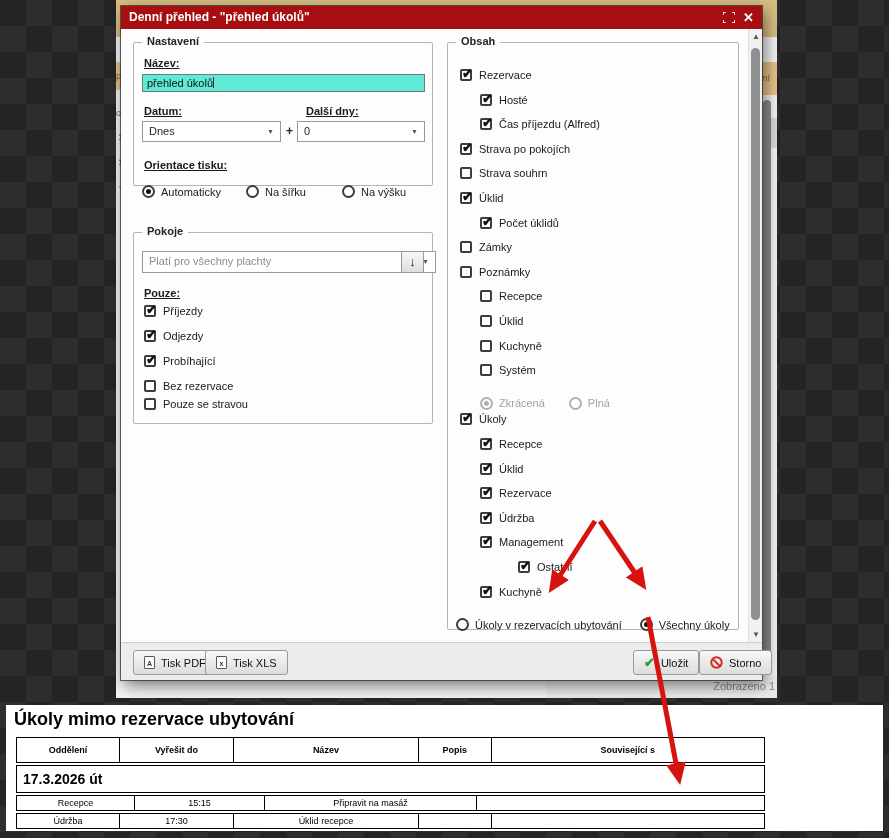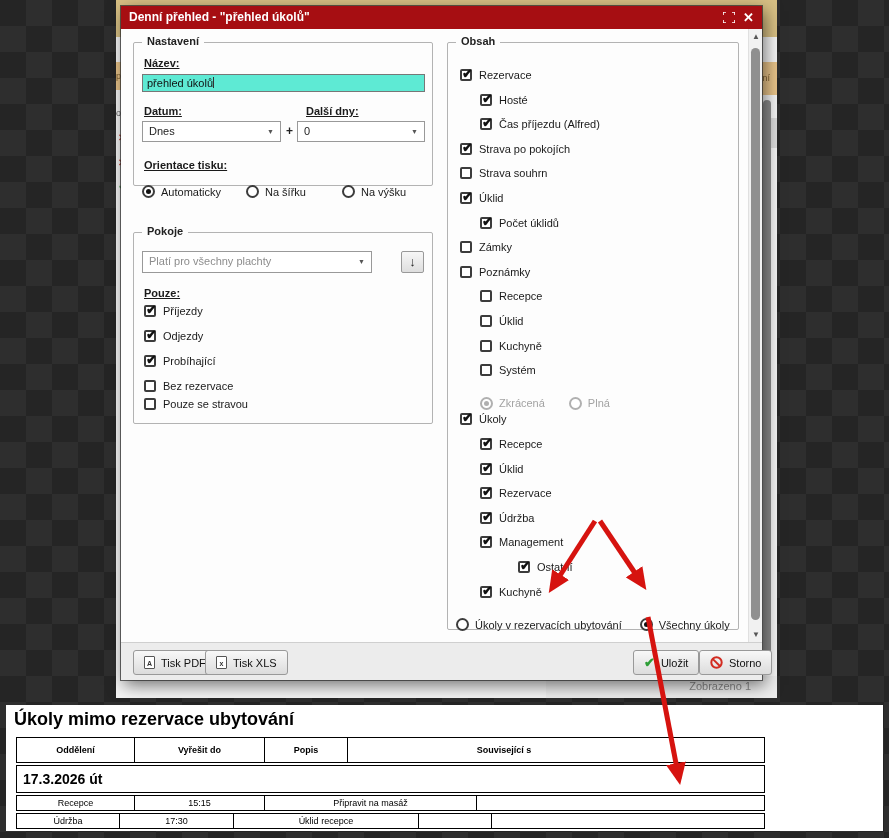--- a/index.html
+++ b/index.html
@@ -12,21 +12,21 @@
   
   .page-strip { position:absolute; left:116px; top:0; width:661px; height:698px; background:#f5f5f5; }
   .gold-bar  { position:absolute; left:0; top:0; width:100%; height:37px; background:#d8c084; }
   .chip-left { position:absolute; left:0; top:62px; width:11px; height:28px; background:#e8c389; color:#7a5c2e; font-size:9px; line-height:28px; overflow:hidden; }
   .chip-right{ position:absolute; left:642px; top:62px; width:19px; height:33px; background:#e8c389; color:#7a5c2e; font-size:9px; line-height:33px; overflow:hidden; }
   .frag-oc   { position:absolute; left:0; top:108px; font-size:9px; color:#555; }
   .mark      { position:absolute; left:2px; font-size:10px; font-weight:bold; }
   .grey-block{ position:absolute; left:642px; top:118px; width:19px; height:30px; background:#dcdcdc; }
   .page-scrollbar { position:absolute; left:647px; top:100px; width:8px; height:555px; background:#8d8d8d; border-radius:4px; }
   .zobrazeno-strip{ position:absolute; left:430px; top:676px; width:231px; height:22px; background:#ededed;
-    font-size:11px; color:#8a8a8a; text-align:right; line-height:20px; padding-right:26px; }
+    font-size:11px; color:#8a8a8a; text-align:right; line-height:20px; padding-right:2px; }
   
   .modal { position:absolute; left:121px; top:6px; width:641px; height:674px; background:#fdfdfd;
     box-shadow:0 0 0 1px rgba(40,40,40,.7), 3px 5px 16px rgba(0,0,0,.55); }
   .titlebar { position:absolute; top:0; left:0; right:0; height:23px; background:#a60e12; color:#fff;
     font-weight:bold; font-size:12px; line-height:23px; padding-left:8px; }
   .tb-icons { position:absolute; right:8px; top:0; height:23px; display:flex; align-items:center; gap:8px; }
   .expand-ic svg { display:block; }
   .close-ic { color:#fff; font-size:13px; font-weight:bold; line-height:1; }
   .footer { position:absolute; left:0; right:0; bottom:0; height:38px; background:#ececec; border-top:1px solid #cfcfcf; }
   
@@ -139,21 +139,21 @@
           </span>
           <span class="opt" style="position: absolute; left: 200px; top: 0px;">
             <span class="radio"></span>
             <span class="rlbl">Na výšku</span>
           </span>
         </div>
     </div>
 
     <div class="fieldset" style="left:12px; top:226px; width:300px; height:192px;">
       <span class="legend">Pokoje</span>
-      <div class="select placeholder" style="left:8px; top:18px; width:230px; height:22px;">
+      <div class="select placeholder" style="left:8px; top:18px; width:294px; height:22px;">
         <span>Platí pro všechny plachty</span>
         <span class="car">▼</span>
       </div>
       <div class="sq-btn" style="left:267px; top:18px; width:23px; height:22px; line-height:20px;">
         <span>↓</span>
       </div>
       <span class="lbl-b" style="left:10px; top:54px;">Pouze:</span>
       <div id="rooms-list">
           <div class="row" style="top: 72px; left: 10px;">
             <span class="cb on"></span>
@@ -318,20 +318,21 @@
       </div>
     </div>
   </div>
 
   <div class="report">
     <div class="report-title">Úkoly mimo rezervace ubytování</div>
     <div class="rtable" id="report-table">
         <div class="trow thead">
           <div class="tcell" style="width: 118px;">Oddělení</div>
           <div class="tcell" style="width: 130px;">Vyřešit do</div>
+          <div class="tcell" style="width: 212px;">Název</div>
           <div class="tcell" style="width: 83px;">Popis</div>
           <div class="tcell" style="width: 312px;">Související s</div>
         </div>
         <div class="trow">
           <div class="tgroup">17.3.2026 út</div>
         </div>
         <div class="trow tdata">
           <div class="tcell" style="width: 118px;">Recepce</div>
           <div class="tcell" style="width: 130px;">15:15</div>
           <div class="tcell" style="width: 212px;">Připravit na masáž</div>

